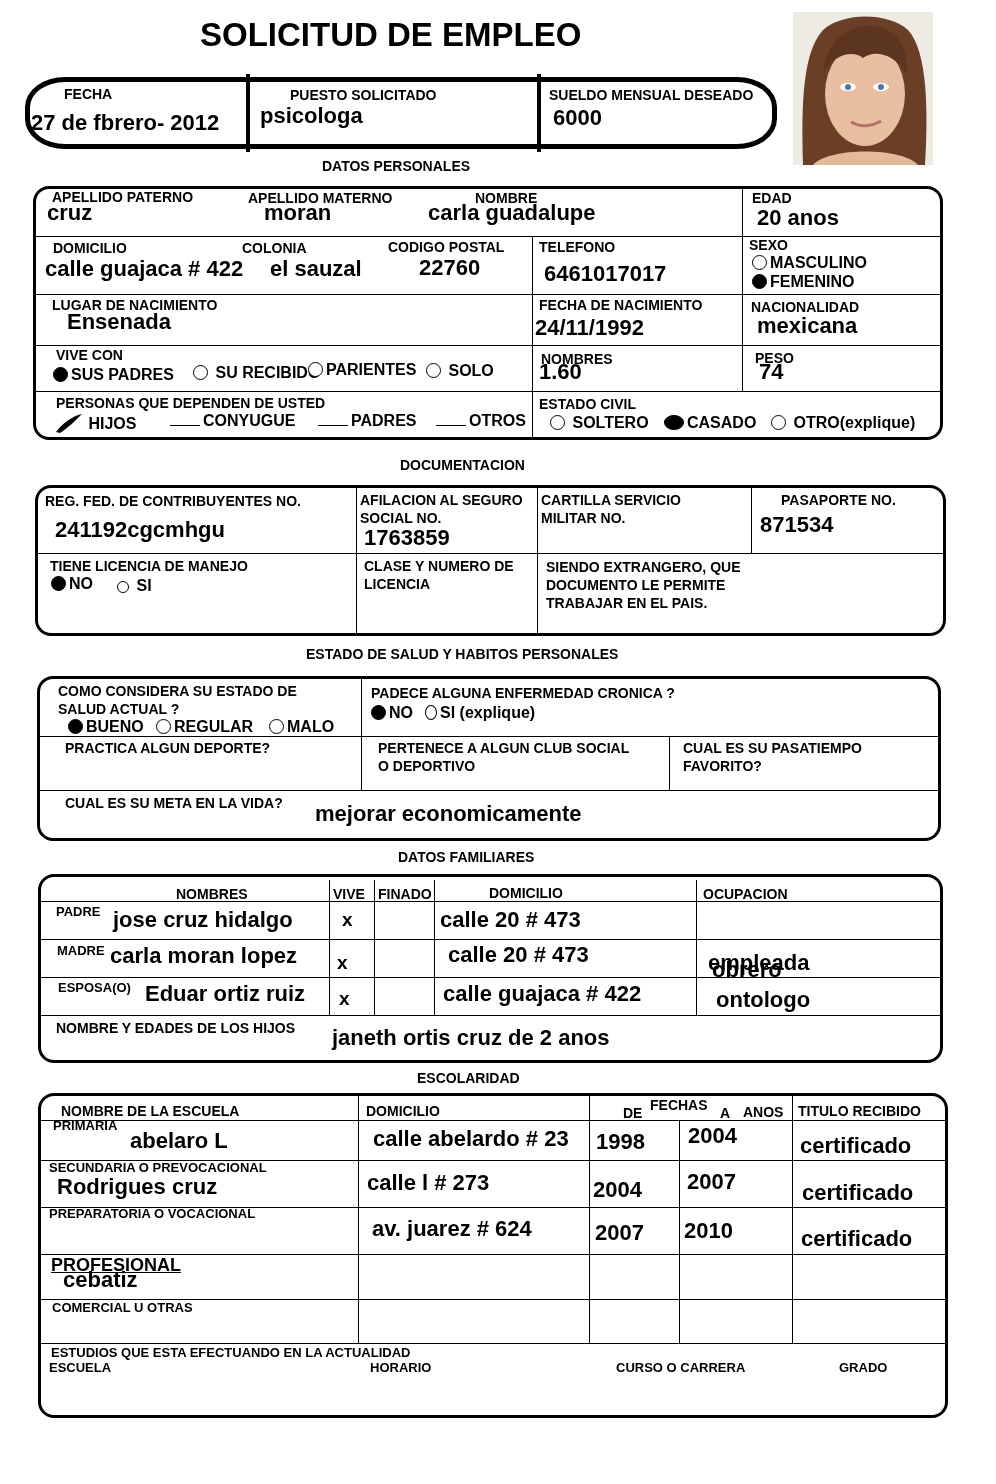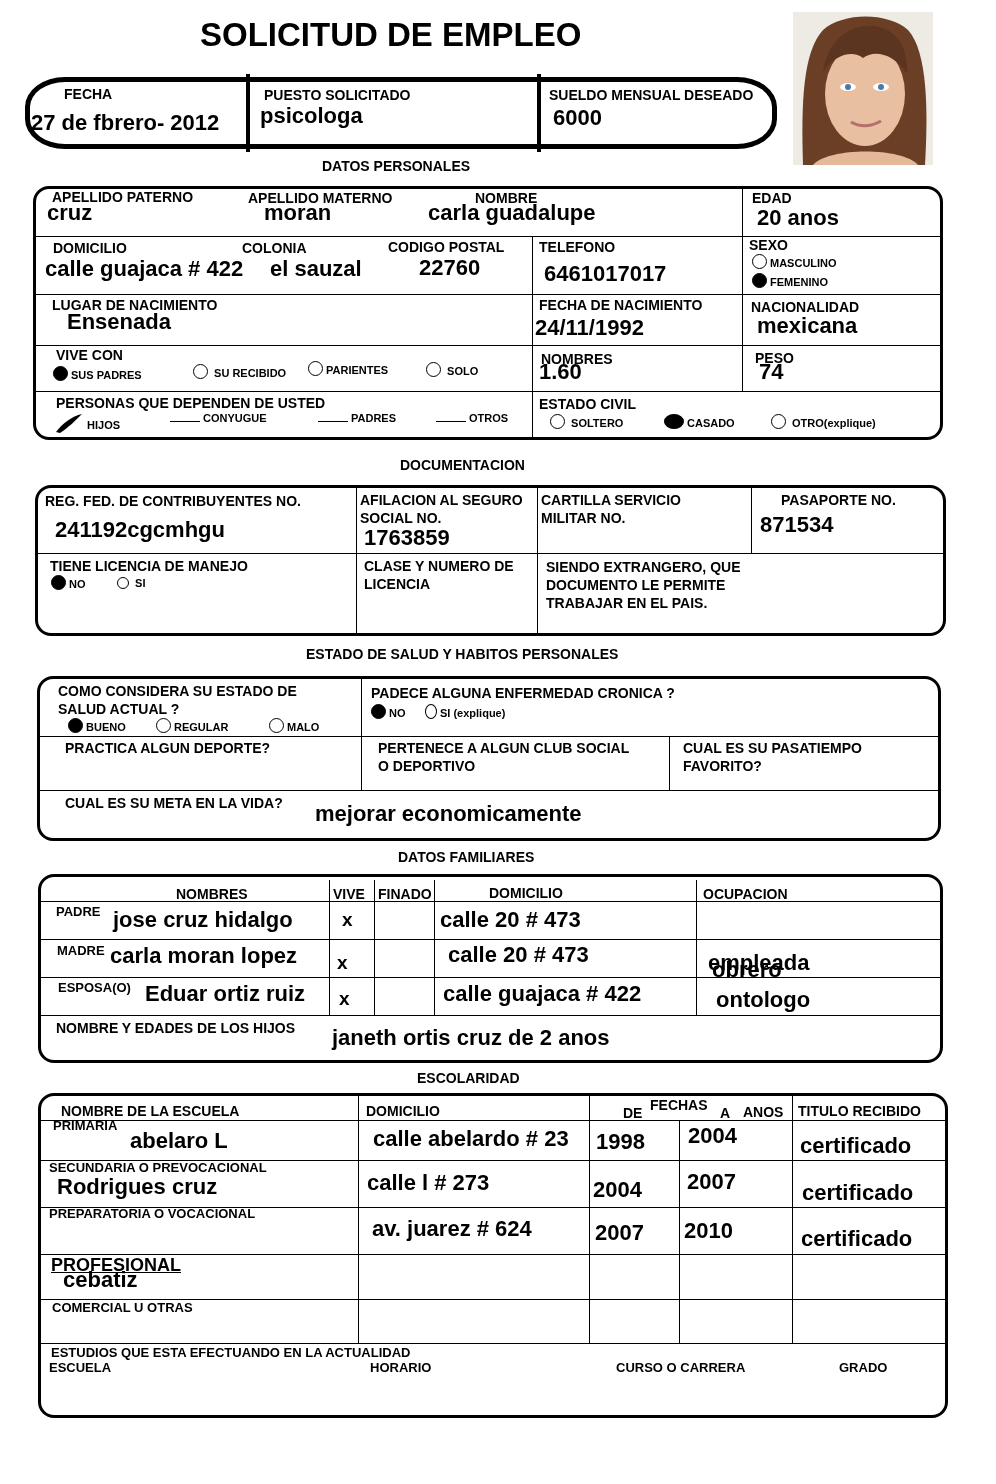--- a/index.html
+++ b/index.html
@@ -7,21 +7,21 @@
   body { position: relative; font-family: "Liberation Sans", sans-serif; color: #000; }
   .abs { position: absolute; }
   .lbl { font-size: 14px; font-weight: bold; white-space: nowrap; line-height: 1.1; }
   .val { font-size: 22px; font-weight: bold; white-space: nowrap; line-height: 1.1; }
   .sec { font-size: 14px; font-weight: bold; white-space: nowrap; }
   .box { position: absolute; border: 3px solid #000; border-radius: 16px; }
   .hl { position: absolute; height: 1px; background: #000; }
   .vl { position: absolute; width: 1px; background: #000; }
   .radio { display: inline-block; width: 15px; height: 15px; border: 1px solid #000; border-radius: 50%; vertical-align: -2px; margin-right: 3px; background: #fff; }
   .radio.on { background: #000; }
-  .opt { position: absolute; font-size: 11px; font-weight: bold; white-space: nowrap; }
+  .opt { position: absolute; font-size: 16px; font-weight: bold; white-space: nowrap; }
   .blank { display: inline-block; width: 30px; border-bottom: 1px solid #000; margin-right: 3px; }
 </style>
 </head>
 <body>
 
 <div class="abs" style="left:200px; top:16px; font-size:33px; font-weight:bold; white-space:nowrap;">SOLICITUD DE EMPLEO</div>
 
 <div class="abs" style="left:793px; top:12px; width:140px; height:153px; background:#f2efe9; overflow:hidden;">
   <svg width="140" height="153" viewBox="0 0 140 153">
     <rect x="0" y="0" width="140" height="153" fill="#eeeae4"></rect>
@@ -35,21 +35,21 @@
     <path d="M58 110 Q72 118 88 109" stroke="#b4706a" stroke-width="3" fill="none"></path>
     <path d="M20 153 C35 135 110 135 125 153 Z" fill="#e4b898"></path>
   </svg>
 </div>
 
 <div class="abs" style="left:25px; top:77px; width:752px; height:72px; border:5px solid #000; border-radius:40px / 30px;"></div>
 <div class="vl" style="left:246px; top:74px; width:4px; height:78px;"></div>
 <div class="vl" style="left:537px; top:74px; width:4px; height:78px;"></div>
 <div class="abs lbl" style="left:64px; top:87px;">FECHA</div>
 <div class="abs val" style="left:31px; top:111px;">27 de fbrero- 2012</div>
-<div class="abs lbl" style="left:248px; top:88px;padding-left:16px;">PUESTO SOLICITADO</div>
+<div class="abs lbl" style="left:274px; top:88px;padding-left:16px;">PUESTO SOLICITADO</div>
 <div class="abs val" style="left:260px; top:104px;">psicologa</div>
 <div class="abs lbl" style="left:549px; top:88px;">SUELDO MENSUAL DESEADO</div>
 <div class="abs val" style="left:553px; top:106px;">6000</div>
 
 <div class="abs sec" style="left:322px; top:158px;">DATOS PERSONALES</div>
 <div class="box" style="left:33px; top:186px; width:910px; height:254px;"></div>
 <div class="hl" style="left:35px; top:236px; width:906px;"></div>
 <div class="hl" style="left:35px; top:294px; width:906px;"></div>
 <div class="hl" style="left:35px; top:345px; width:906px;"></div>
 <div class="hl" style="left:35px; top:391px; width:906px;"></div>

